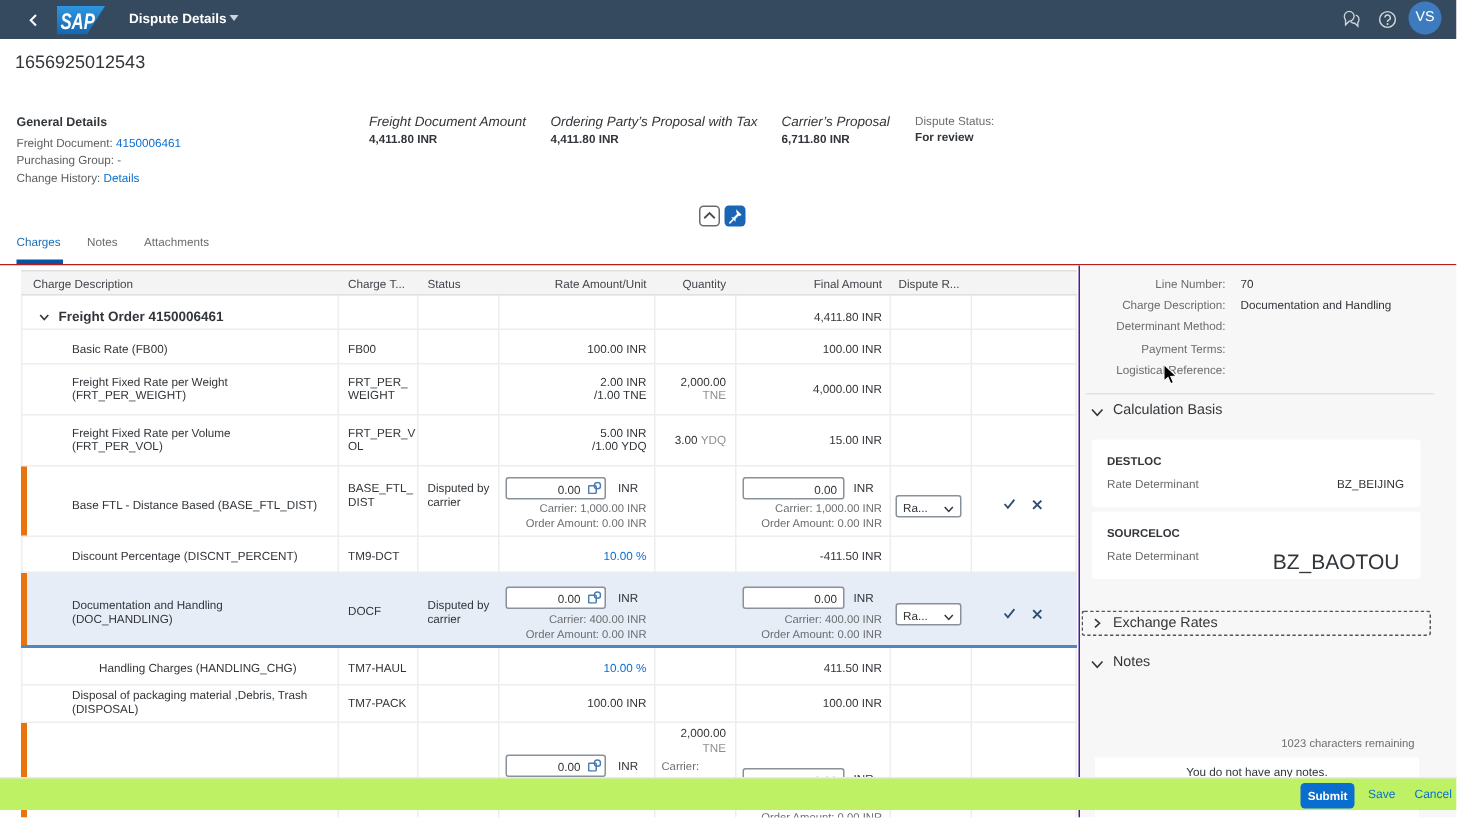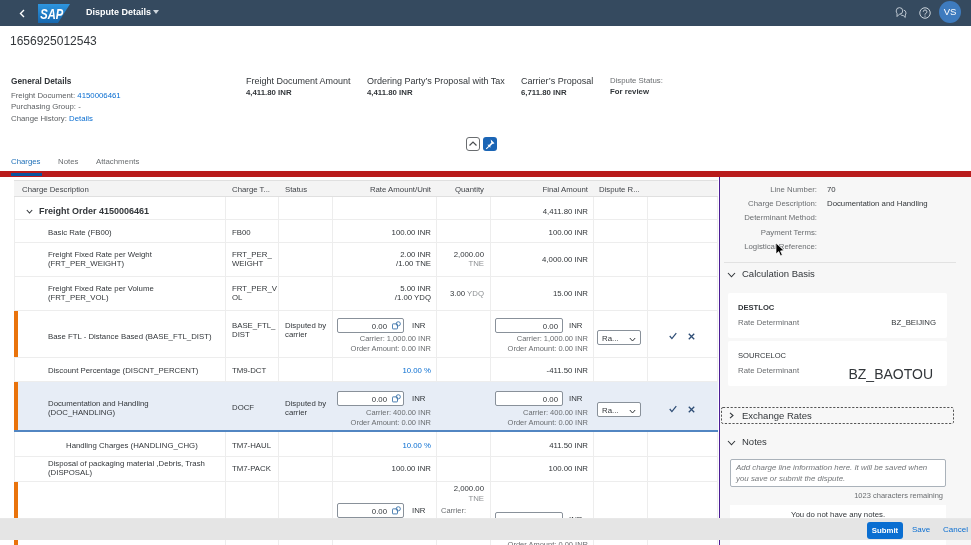--- a/index.html
+++ b/index.html
@@ -13,31 +13,31 @@
 #shell .apptitle { position:absolute; left:86px; top:6.5px; color:#fff; font-size:9px; font-weight:bold; }
 #shell .caret { position:absolute; left:152.5px; top:10px; width:0; height:0;
   border-left:3.5px solid transparent; border-right:3.5px solid transparent; border-top:4.5px solid #cdd5dc; }
 #avatar { position:absolute; left:939px; top:1px; width:22px; height:22px; border-radius:50%;
   background:#3e7bbe; color:#fff; font-size:9.5px; text-align:center; line-height:22px; }
 
 
 #hdr { position:absolute; left:0; top:26px; width:849px; height:151px; background:#fff; }
 #hdr .title { position:absolute; left:10px; top:7.5px; font-size:12px; color:#32363a; }
 .lnk { color:#0a6ed1; }
-.kpit { font-size:9px; color:#32363a; }
+.kpit { font-size:9px; color:#32363a;font-style:italic; }
 .kpiv { font-size:7.8px; font-weight:bold; color:#32363a; }
 #gdh { position:absolute; left:11px; top:50px; font-size:8.3px; font-weight:bold; color:#32363a; }
 #gd { position:absolute; left:11px; top:64px; font-size:7.8px; line-height:11.35px; color:#5d6063; }
 #btnrow { position:absolute; left:466px; top:111px; }
 .hbtn { position:absolute; width:14px; height:14px; border-radius:3px; }
 #btn-col { left:0; top:0; border:1px solid #6a6d70; background:#fff; }
 #btn-pin { left:17px; top:0; background:#1b65b5; }
 
 
-#tabs { position:absolute; left:0; top:152px; width:971px; height:25px; background:#fff; border-bottom:6px solid #b91c1c; }
+#tabs { position:absolute; left:0; top:152px; width:971px; height:25px; background:#fff; border-bottom:1px solid #b91c1c; }
 #tabs .t { position:absolute; top:5px; font-size:7.8px; }
 #tabs .sel { color:#1f70b8; }
 #tabs .un { color:#6a6d70; }
 #tabs .bar { position:absolute; left:10.5px; top:21px; width:31px; height:2.5px; background:#0854a0; }
 
 
 #main { position:absolute; left:0; top:177px; width:971px; height:368px; background:#fff; }
 #panel { position:absolute; left:719px; top:0px; width:252px; height:368px; background:#f7f7f7; border-left:1px solid #4c1d95; }
 
 
@@ -54,21 +54,21 @@
   font-size:7.8px; color:#32363a; padding:2.5px 4px; }
 .blue { color:#0a6ed1; }
 
 
 .plbl { position:absolute; font-size:7.8px; color:#6a6d70; text-align:right; }
 .pval { position:absolute; font-size:7.8px; color:#32363a; }
 .sect { font-size:9.5px; color:#32363a; }
 .card { position:absolute; left:8px; background:#fff; border-radius:2px; width:219px; }
 
 
-#footer { position:absolute; left:0; top:518px; width:971px; height:22px; background:#e5e5e5; border-top:1px solid #e8e8e8; }
+#footer { position:absolute; left:0; top:518px; width:971px; height:22px; background:#bef264; border-top:1px solid #e8e8e8; }
 #submit { position:absolute; left:867px; top:3px; width:36px; height:17px; background:#0a6ed1; border-radius:3px;
   color:#fff; font-size:7.8px; font-weight:bold; text-align:center; line-height:17px; }
 #footer .ftxt { position:absolute; top:5.5px; font-size:8px; color:#0a6ed1; }
 </style>
 </head>
 <body>
 <div id="page">
 
   <div id="shell">
     <svg class="abs" style="left:19px;top:8.5px" width="6" height="9" viewBox="0 0 6 9">
@@ -298,42 +298,40 @@
           <path d="M1 1 L4.5 4.8 L8 1" fill="none" stroke="#32363a" stroke-width="1.1"></path>
         </svg>
       <div class="abs sect" style="left:22px;top:90.5px">Calculation Basis</div>
 
       <div class="card" style="top:116px;height:45px">
         <div class="abs" style="left:10px;top:10px;font-size:7.6px;font-weight:bold;color:#32363a">DESTLOC</div>
         <div class="abs" style="left:10px;top:24.5px;font-size:7.8px;color:#6a6d70">Rate Determinant</div>
         <div class="abs" style="right:11px;top:24.5px;font-size:7.8px;color:#32363a">BZ_BEIJING</div>
       </div>
       <div class="card" style="top:164px;height:45px">
-        <div class="abs" style="left:10px;top:10px;font-size:7.6px;font-weight:normal;color:#32363a">SOURCELOC</div>
+        <div class="abs" style="left:10px;top:10px;font-size:7.6px;font-weight:bold;color:#32363a">SOURCELOC</div>
         <div class="abs" style="left:10px;top:24.5px;font-size:7.8px;color:#6a6d70">Rate Determinant</div>
         <div class="abs" style="right:14px;top:24.5px;font-size:14px;color:#32363a">BZ_BAOTOU</div>
       </div>
 
       <div class="abs" style="left:1px;top:230px;width:233px;height:17px">
         <svg class="abs" style="left:0;top:0" width="233" height="17" viewBox="0 0 233 17">
             <rect x="0.5" y="0.5" width="232" height="16" rx="1.5" fill="none" stroke="#555" stroke-width="1" stroke-dasharray="2.2 1.6"></rect>
           </svg>
         <svg class="abs" style="left:8px;top:5px" width="5" height="7" viewBox="0 0 5 7">
             <path d="M1 0.8 L4 3.5 L1 6.2" fill="none" stroke="#32363a" stroke-width="1.1"></path>
           </svg>
         <div class="abs sect" style="left:21px;top:3px">Exchange Rates</div>
       </div>
 
       <svg class="abs" style="left:7px;top:263px" width="9" height="6" viewBox="0 0 9 6">
           <path d="M1 1 L4.5 4.8 L8 1" fill="none" stroke="#32363a" stroke-width="1.1"></path>
         </svg>
       <div class="abs sect" style="left:22px;top:259px">Notes</div>
 
-      <div class="abs" style="left:10px;top:282px;width:216px;height:28px;background:#fff;border:1px solid #aab2ba;border-radius:2px;
-           font-style:italic;color:#74777a;font-size:7.9px;line-height:11px;padding:2px 5px">Add charge line information here. It will be saved when you save or submit the dispute.</div>
       <div class="abs" style="left:0;top:313.5px;width:223px;text-align:right;font-size:7.5px;color:#6a6d70">1023 characters remaining</div>
 
       <div class="abs" style="left:10px;top:328px;width:216px;height:40px;background:#fff">
         <div style="text-align:center;margin-top:5px;font-size:7.8px;color:#32363a">You do not have any notes.</div>
       </div>
     </div>
   </div>
 
   <div id="footer">
     <div id="submit">Submit</div>

